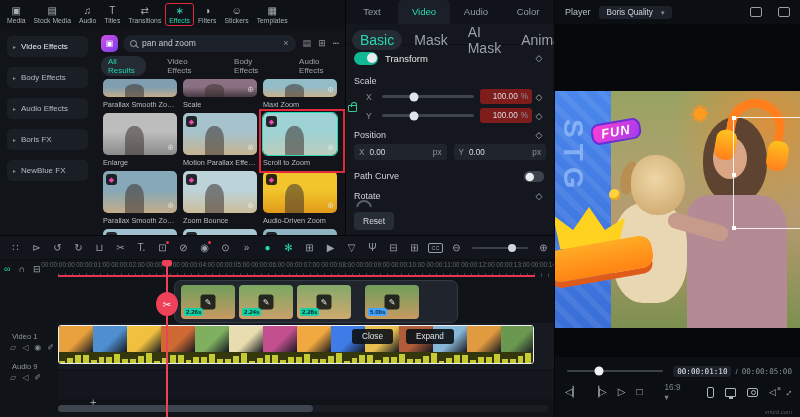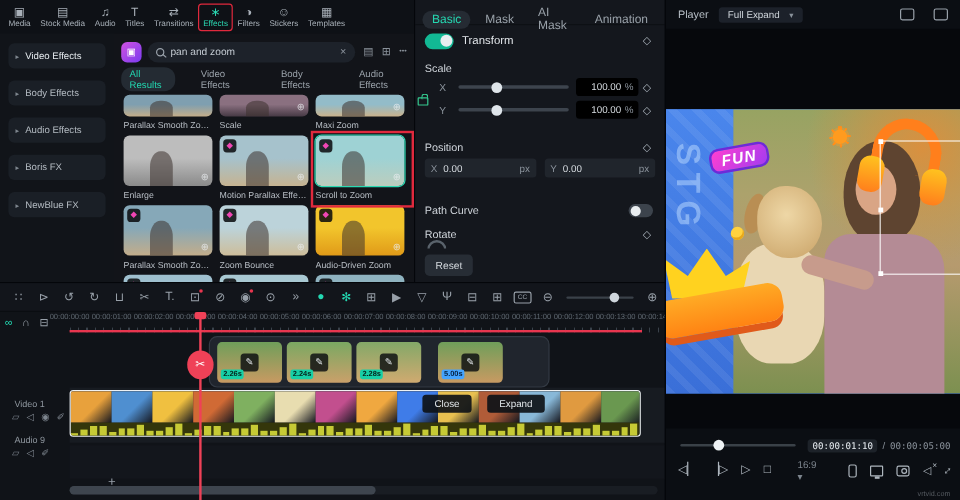--- a/index.html
+++ b/index.html
@@ -52,35 +52,35 @@
   .figure { position:absolute; left:30%; bottom:0; width:26%; height:70%; background:rgba(60,50,45,.55);
             border-radius:45% 45% 0 0; }
   .redbox { position:absolute; border:2px solid #e0293d; z-index:5; pointer-events:none; }
 
   
   .props { width:208px; background:#14171d; position:relative; font-size:9px; }
   .p-tabs { height:24px; display:flex; background:#101319; }
   .p-tab { flex:1; text-align:center; line-height:24px; color:#959da6; font-size:9.5px; cursor:pointer; }
   .p-tab.active { color:#2bd9b3; background:#1b2028; border-radius:5px 5px 0 0; }
   .p-subtabs { height:21px; display:flex; align-items:center; gap:4px; padding:0 6px; border-bottom:1px solid #0d1014; }
-  .p-subtab { color:#99a1a9; font-size:10px; padding:2px 8px; cursor:pointer;margin-top:12px; }
+  .p-subtab { color:#99a1a9; font-size:14px; padding:2px 8px; cursor:pointer;margin-top:12px; }
   .p-subtab.active { background:#252b33; border-radius:10px; color:#25d6b0; }
   .prow { display:flex; align-items:center; padding:0 8px; }
   .tg { width:24px; height:13px; border-radius:7px; position:relative; flex:none; cursor:pointer; }
   .tg .knob { position:absolute; top:1.5px; width:10px; height:10px; border-radius:50%; background:#e9edf0; }
   .tg.on { background:#12b894; } .tg.on .knob { right:1.5px; }
   .tg.off { background:#3c434c; } .tg.off .knob { left:1.5px; }
   .kd { color:#aab3bc; font-size:9px; width:14px; text-align:center; flex:none; }
   .sec-label { color:#cfd4da; font-size:9px; }
   .axis { color:#8a929b; font-size:8.5px; width:10px; }
   .srail { flex:1; height:3px; background:#3d444d; border-radius:2px; position:relative; margin:0 6px; }
   .sfill { width:35%; height:100%; background:#8f99a3; border-radius:2px; }
   .sknob { position:absolute; left:35%; top:50%; transform:translate(-50%,-50%); width:9px; height:9px;
            background:#dfe5ea; border-radius:50%; }
-  .vbox { width:52px; height:15px; background:#000000; border-radius:3px; display:flex; align-items:center;
+  .vbox { width:52px; height:15px; background:#7f1d1d; border-radius:3px; display:flex; align-items:center;
           justify-content:flex-end; padding:0 4px; font-size:8.2px; color:#d7dce1; flex:none; }
   .vbox .unit { color:#8a929b; margin-left:3px; }
   .lock { position:absolute; left:2px; top:12px; width:9px; height:7px; border:1px solid #35c98f; border-radius:1px; }
   .lock:before { content:""; position:absolute; top:-4px; left:1.5px; width:4px; height:4px;
                  border:1px solid #35c98f; border-bottom:none; border-radius:3px 3px 0 0; }
   .pfield { flex:1; height:16px; background:#20252c; border-radius:3px; display:flex; align-items:center;
             padding:0 5px; font-size:8.2px; }
   .pfield .fl { color:#8a929b; margin-right:5px; } .pfield .fv { flex:1; color:#d7dce1; } .pfield .fu { color:#8a929b; }
   .dial { position:absolute; bottom:28px; left:10px; width:16px; height:7px; overflow:hidden; }
   .dial:before { content:""; display:block; width:12px; height:12px; border:2px solid #59626b; border-radius:50%; }
@@ -394,20 +394,26 @@
                       <span class="pro">◆</span>
                     </div>
                   </div>
                 </div>
               </div>
           </div>
         </div>
       </div>
 
       <div class="props">
+        <div class="p-tabs" id="p-tabs">
+            <span class="p-tab">Text</span>
+            <span class="p-tab active">Video</span>
+            <span class="p-tab">Audio</span>
+            <span class="p-tab">Color</span>
+          </div>
         <div class="p-subtabs" id="p-subtabs">
             <span class="p-subtab active">Basic</span>
             <span class="p-subtab">Mask</span>
             <span class="p-subtab">AI Mask</span>
             <span class="p-subtab">Animation</span>
           </div>
 
         <div class="prow" style="height:22px;margin-top:2px">
           <div class="tg on">
               <span class="knob"></span>
@@ -436,39 +442,39 @@
             <span class="axis">Y</span>
             <span class="srail"><span class="sfill"></span><span class="sknob"></span></span>
             <span class="vbox">
                 <span>100.00</span>
                 <span class="unit">%</span>
               </span>
             <span class="kd">◇</span>
           </div>
         </div>
 
-        <div class="prow" style="height:16px;margin-top:16px">
+        <div class="prow" style="height:16px;margin-top:4px">
           <span class="sec-label">Position</span>
           <span class="spacer"></span>
           <span class="kd">◇</span>
         </div>
         <div class="prow" style="height:18px;gap:7px">
           <span class="pfield">
             <span class="fl">X</span>
               <span class="fv">0.00</span>
               <span class="fu">px</span>
           </span>
           <span class="pfield">
             <span class="fl">Y</span>
               <span class="fv">0.00</span>
               <span class="fu">px</span>
           </span>
         </div>
 
-        <div class="prow" style="height:16px;margin-top:18px">
+        <div class="prow" style="height:16px;margin-top:7px">
           <span class="sec-label">Path Curve</span>
           <span class="spacer"></span>
           <div class="tg off" style="transform:scale(.85)">
               <span class="knob"></span>
             </div>
         </div>
 
         <div class="prow" style="height:16px;margin-top:4px">
           <span class="sec-label">Rotate</span>
           <span class="spacer"></span>
@@ -664,21 +670,21 @@
 
       <div class="ph-top"></div>
       <div class="playhead"></div>
       <div class="ph-sciss">✂</div>
     </div>
   </div>
 
   <div class="player">
     <div class="phead">
       <span class="pl">Player</span>
-      <span class="quality"><span>Full Expand</span><span class="car">▾</span></span>
+      <span class="quality"><span>Boris Quality</span><span class="car">▾</span></span>
       <span class="ph-sp"></span>
       <span class="hd-ic"></span>
       <span class="hd-ic"></span>
     </div>
     <div class="pstage"></div>
 
     <div class="video">
       <div class="v-photo"></div>
       <div class="v-autumn"></div>
       <div class="v-blue"></div>

